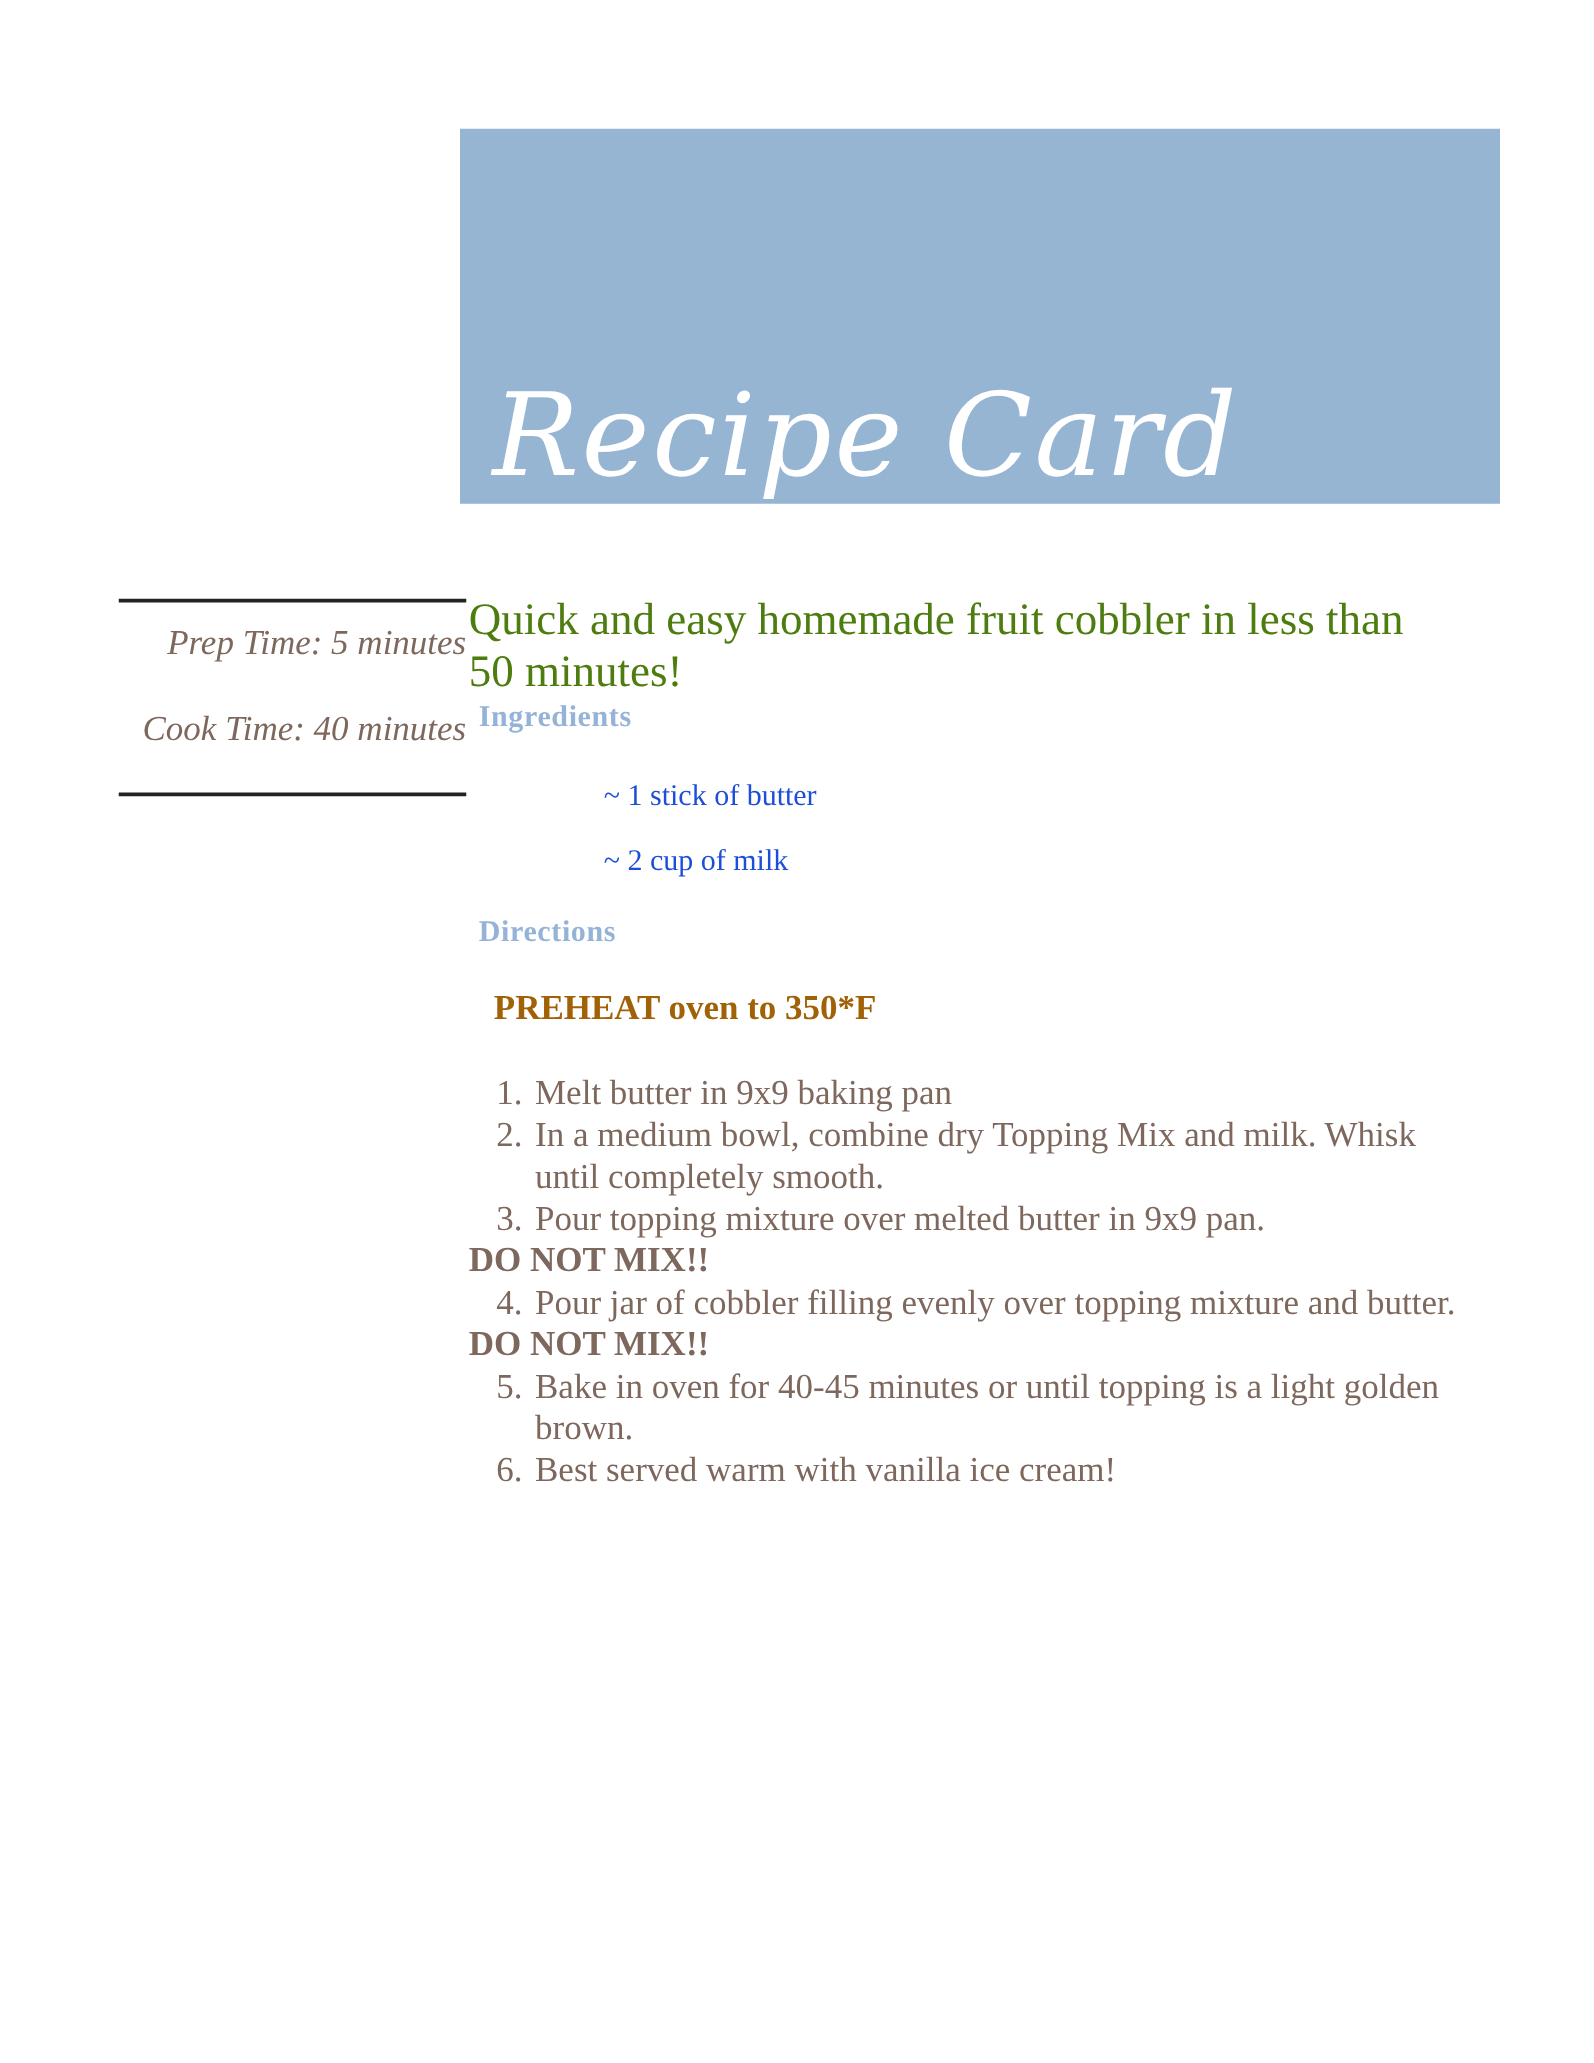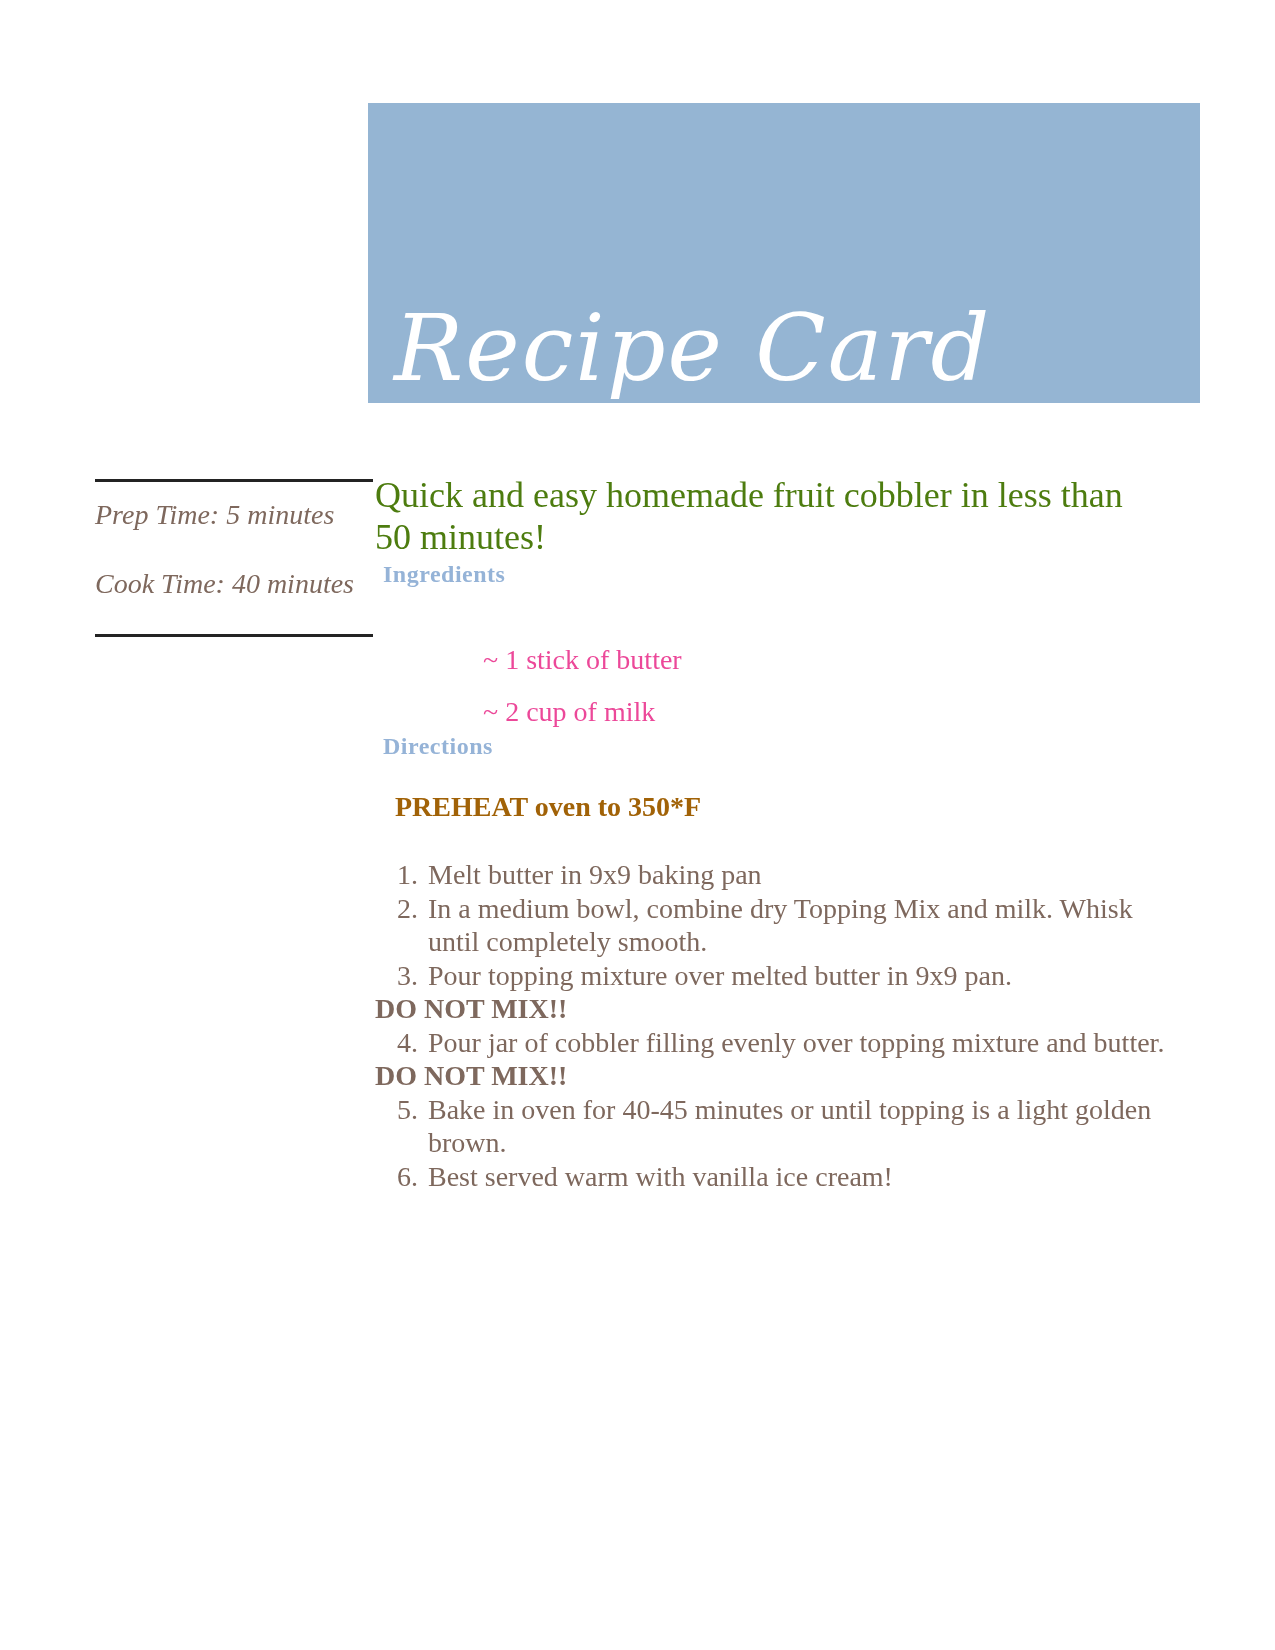--- a/index.html
+++ b/index.html
@@ -43,20 +43,21 @@
     width: 278px;
     height: 0;
     border-top: 3px solid #232323;
   }
   .rule-top { top: 479px; }
   .rule-bottom { top: 634px; }
   .time-line {
     position: absolute;
     width: 278px;
     left: 95px;
+    text-align: right;
     font-style: italic;
     font-size: 28px;
     color: #7e685d;
     white-space: nowrap;
   }
   .prep-time { top: 499px; }
   .cook-time { top: 568px; }
 
   
   .description {
@@ -74,24 +75,23 @@
     font-weight: bold;
     color: #95b3d7;
     letter-spacing: 0.5px;
   }
   .ingredients-heading { top: 561px; }
   .directions-heading  { top: 733px; }
 
   .ingredient-item {
     position: absolute;
     left: 483px;
-    font-size: 28px;
-    color: #ec4899;
+    font-size: 24px;
+    color: #1d4ed8;
     white-space: nowrap;
-    margin-top: 20px;
   }
   .ingredient-0 { top: 624px; }
   .ingredient-1 { top: 676px; }
 
   .preheat {
     position: absolute;
     left: 395px;
     top: 791px;
     font-size: 28px;
     font-weight: bold;

